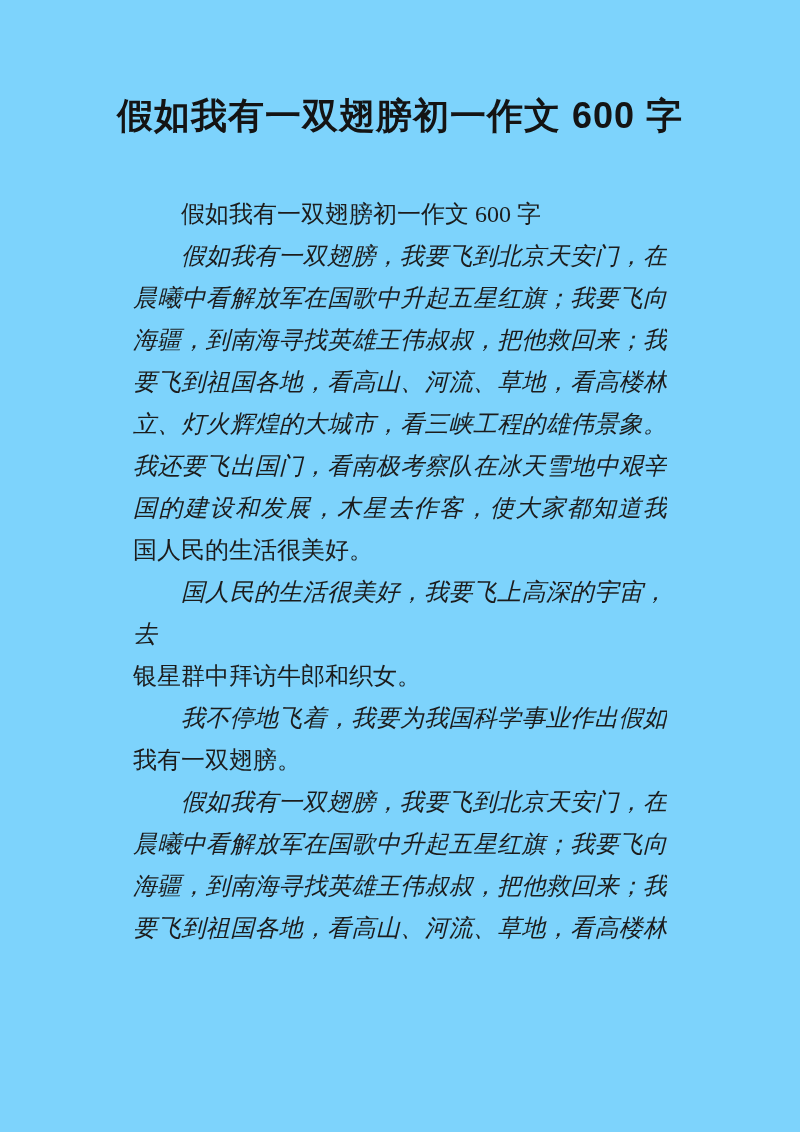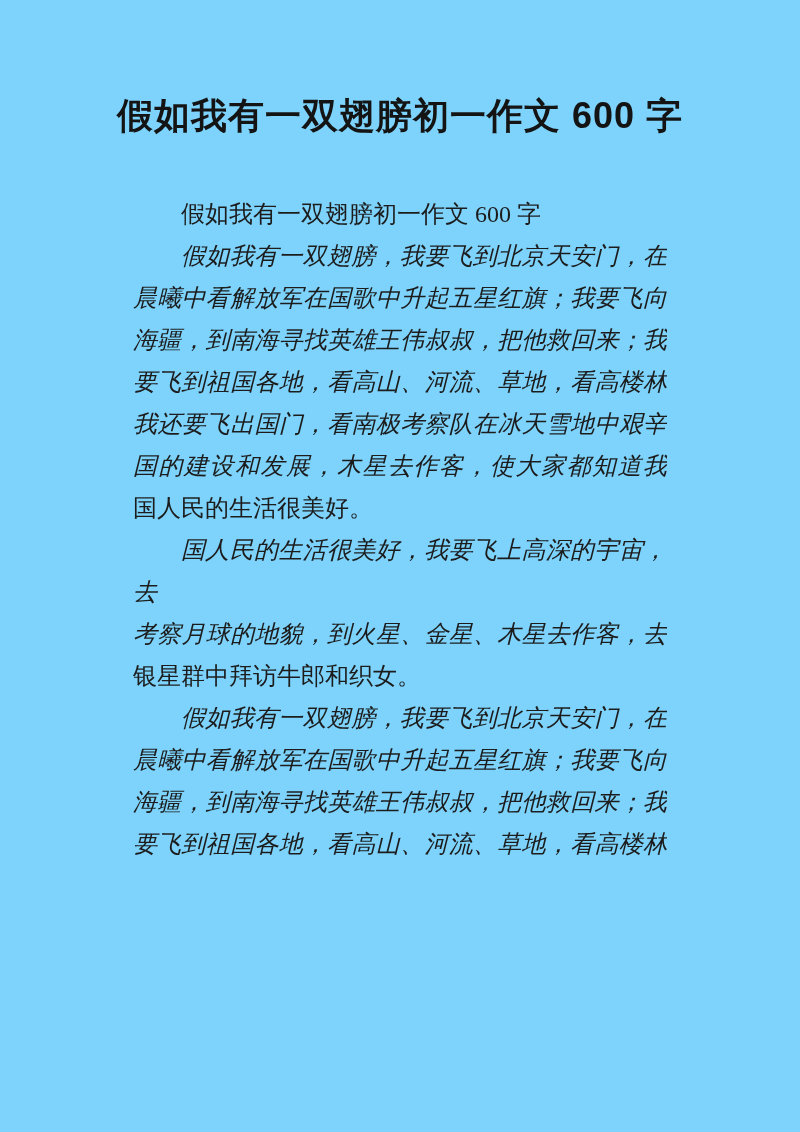--- a/index.html
+++ b/index.html
@@ -56,30 +56,34 @@
   <h1 class="title">假如我有一双翅膀初一作文 600 字</h1>
   <div class="content" id="essay-body">
       <div class="paragraph">
         <div class="line indent">假如我有一双翅膀初一作文 600 字</div>
       </div>
       <div class="paragraph">
         <div class="line indent fill">假如我有一双翅膀，我要飞到北京天安门，在</div>
         <div class="line fill">晨曦中看解放军在国歌中升起五星红旗；我要飞向</div>
         <div class="line fill">海疆，到南海寻找英雄王伟叔叔，把他救回来；我</div>
         <div class="line fill">要飞到祖国各地，看高山、河流、草地，看高楼林</div>
+        <div class="line fill">立、灯火辉煌的大城市，看三峡工程的雄伟景象。</div>
         <div class="line fill">我还要飞出国门，看南极考察队在冰天雪地中艰辛</div>
       </div>
       <div class="paragraph">
         <div class="line fill">国的建设和发展，木星去作客，使大家都知道我</div>
         <div class="line">国人民的生活很美好。</div>
       </div>
       <div class="paragraph">
         <div class="line indent fill">国人民的生活很美好，我要飞上高深的宇宙，去</div>
-        <div class="line fill">考察月球的地貌，到火星、金星、木星去作客，去</div>
         <div class="line">银星群中拜访牛郎和织女。</div>
+      </div>
+      <div class="paragraph">
+        <div class="line indent fill">我不停地飞着，我要为我国科学事业作出假如</div>
+        <div class="line">我有一双翅膀。</div>
       </div>
       <div class="paragraph">
         <div class="line indent fill">假如我有一双翅膀，我要飞到北京天安门，在</div>
         <div class="line fill">晨曦中看解放军在国歌中升起五星红旗；我要飞向</div>
         <div class="line fill">海疆，到南海寻找英雄王伟叔叔，把他救回来；我</div>
         <div class="line fill">要飞到祖国各地，看高山、河流、草地，看高楼林</div>
       </div>
     </div>
 </div>
 

